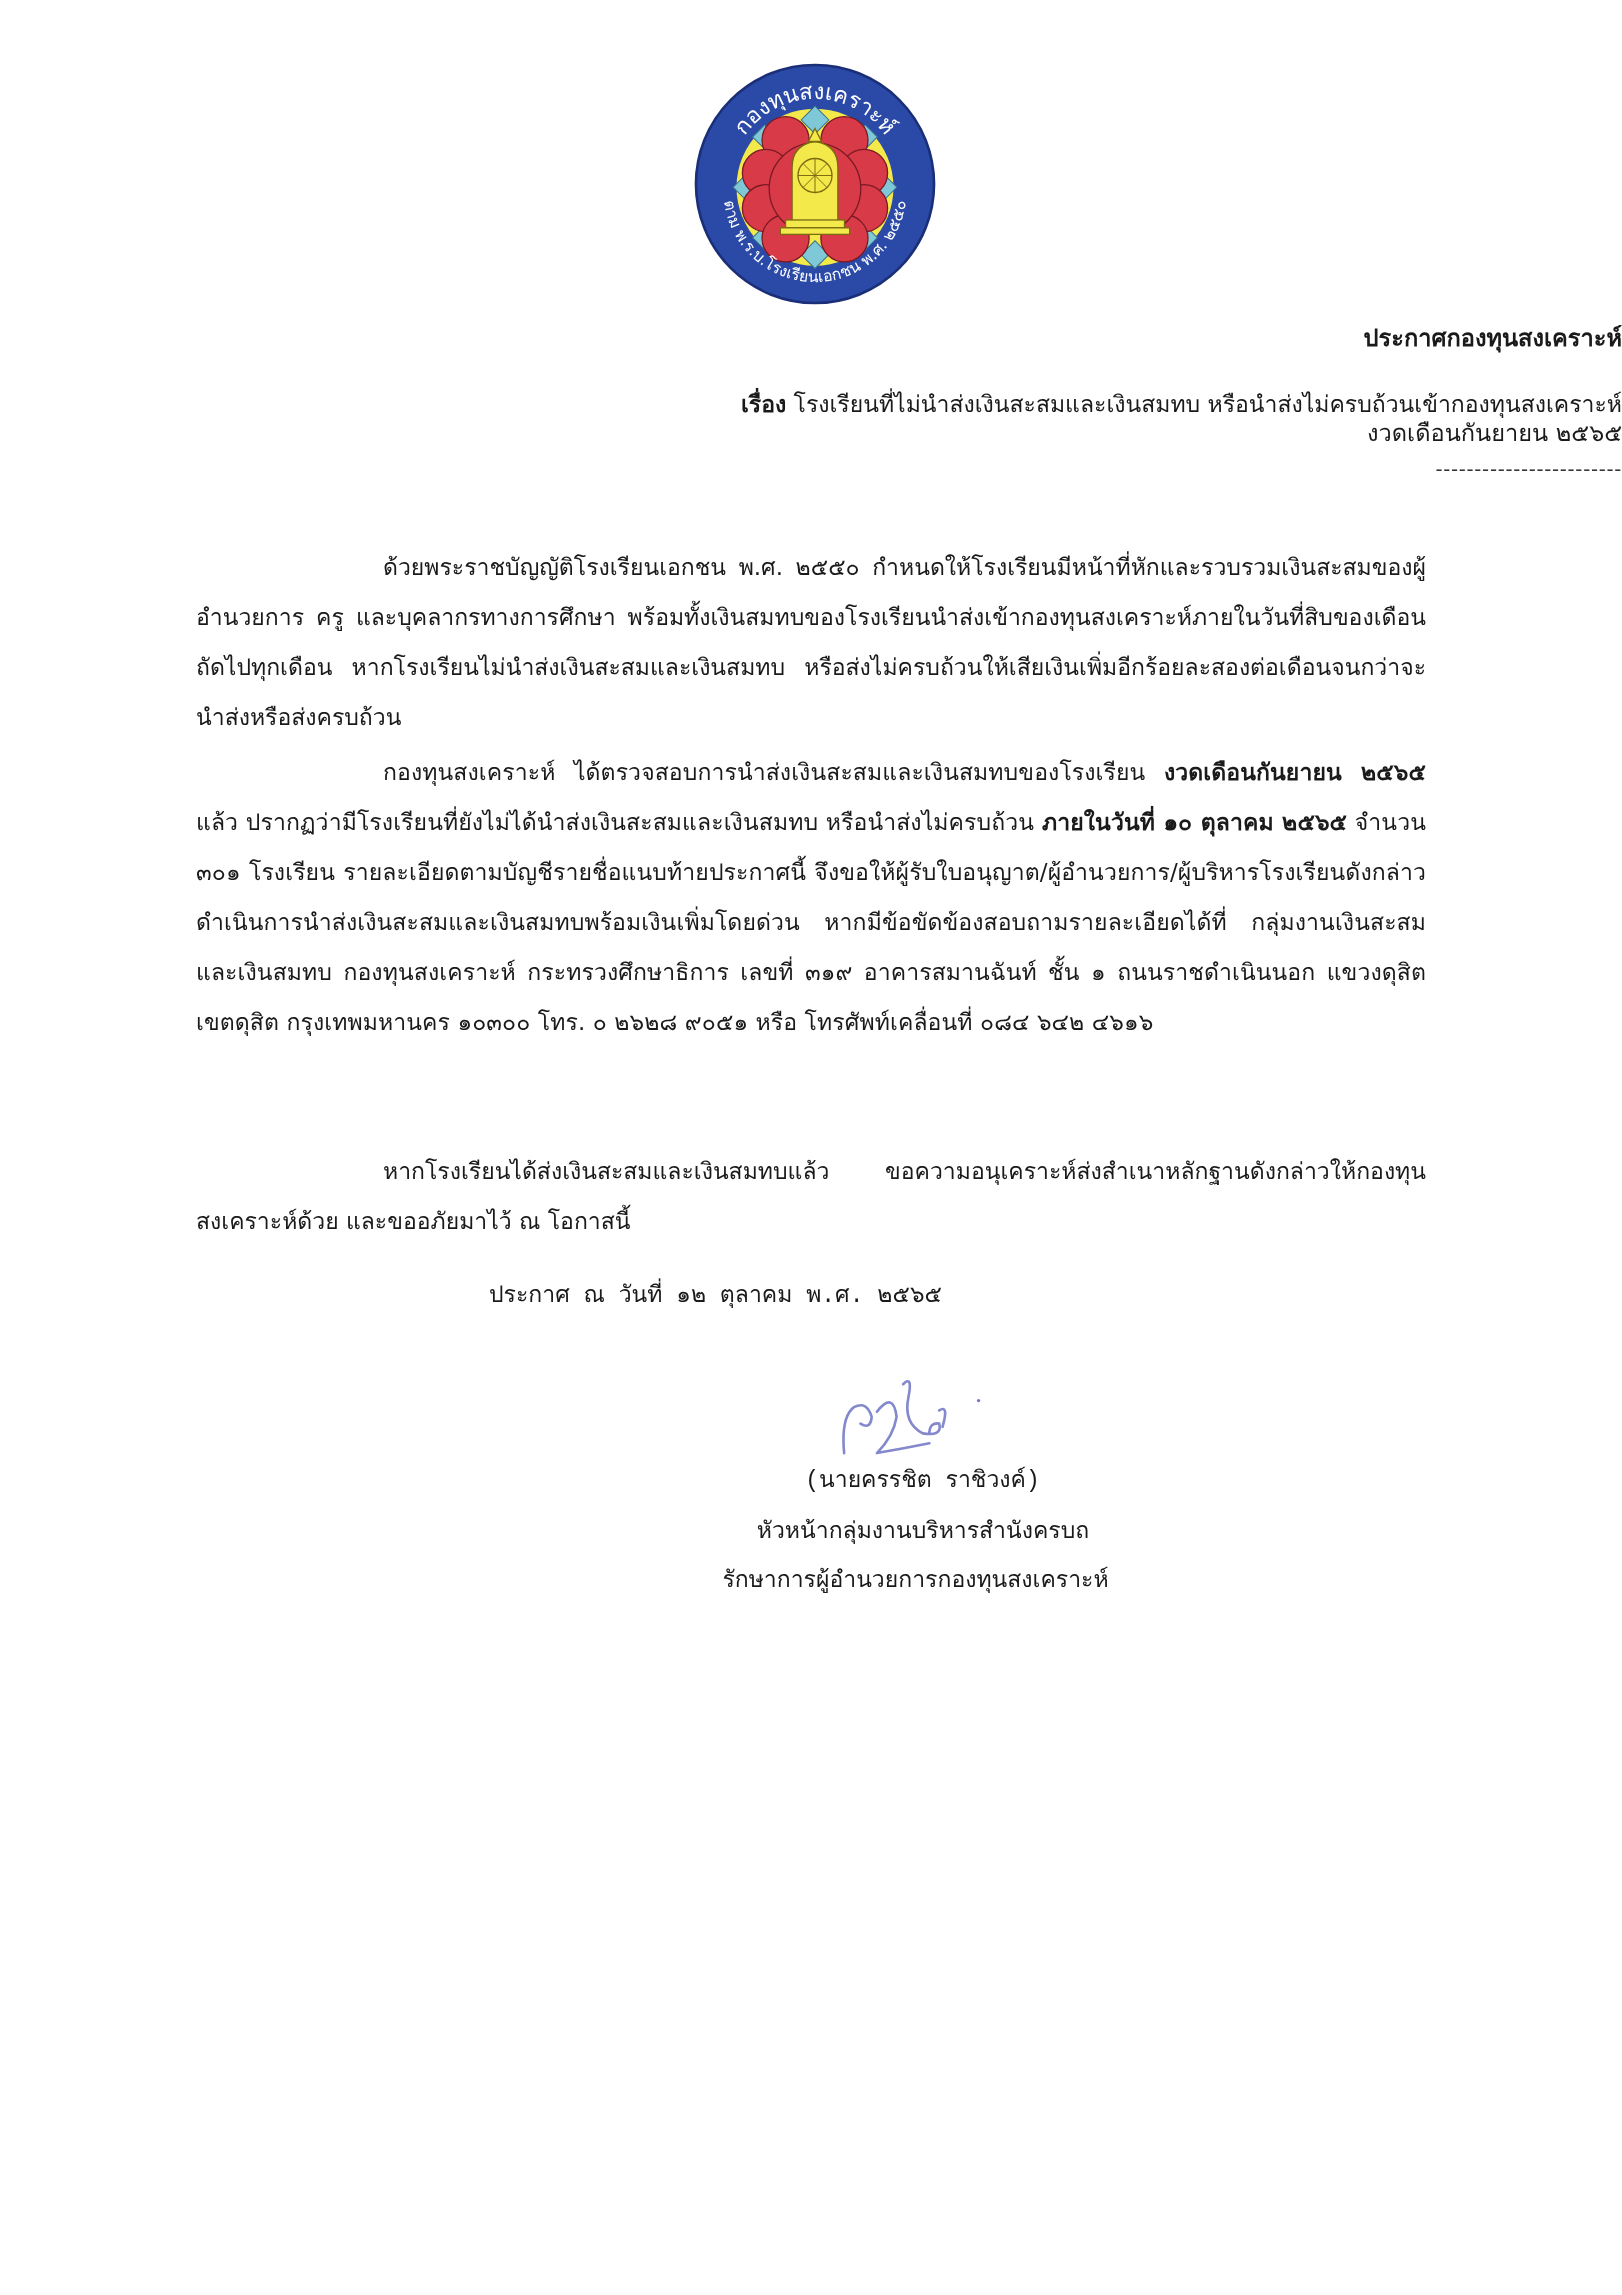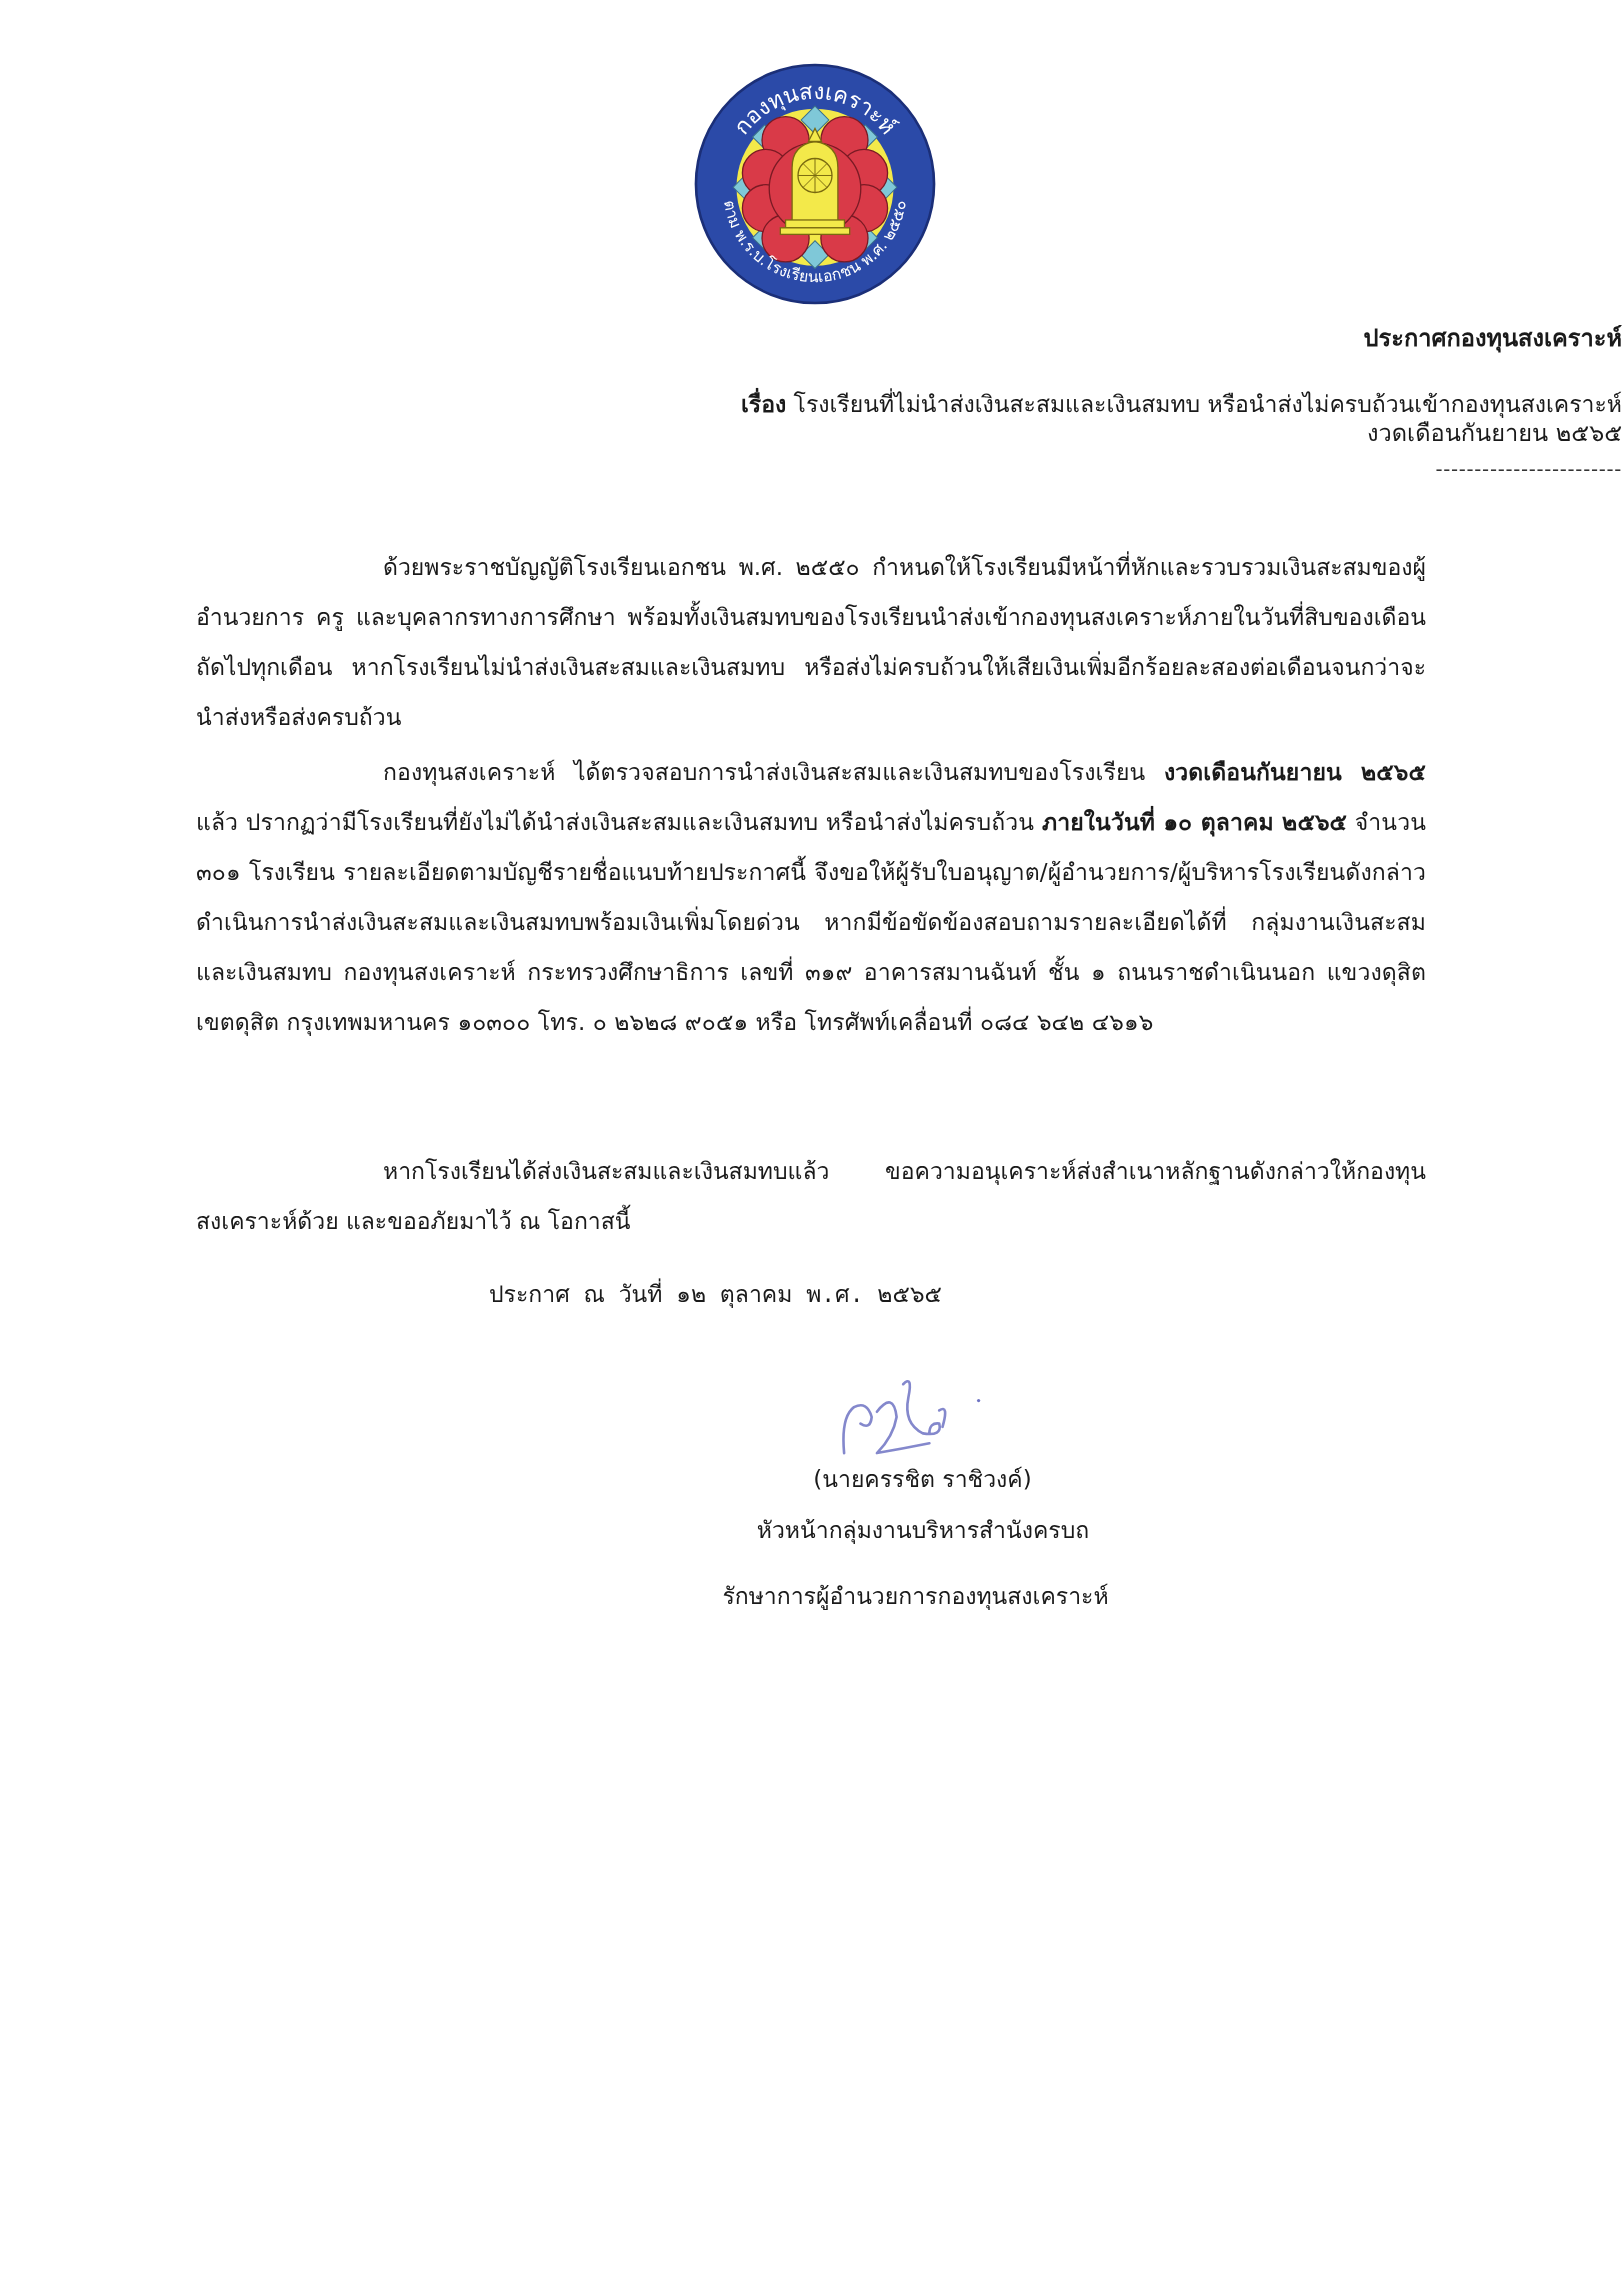--- a/index.html
+++ b/index.html
@@ -14,24 +14,24 @@
   .rule { top: 458px; font-size: 19.6px; letter-spacing: 0.7px; color: #333; }
   .para { position: absolute; left: 196px; width: 1230px; font-size: 23px; line-height: 50px;
           text-align: justify; text-align-last: left; }
   .para .indent { display: inline-block; width: 187px; }
   .p1 { top: 542px; }
   .p2 { top: 747px; letter-spacing: 0.1px; }
   .p3 { top: 1146px; }
   .para b { font-weight: bold; }
   .dateline { position: absolute; left: 489px; top: 1276px; font-size: 23px; font-family: Liberation Mono, monospace; }
   .signature { position: absolute; left: 831px; top: 1371px; width: 164px; height: 92px; }
-  .sig-block { position: absolute; left: 654px; width: 523px; text-align: center; font-size: 23px; }
+  .sig-block { position: absolute; left: 654px; width: 523px; text-align: center; font-size: 23px; font-family: Liberation Mono, monospace; }
   .sig-name { top: 1461px; left: 759px; width: 327px; }
   .sig-pos1 { top: 1512px; left: 694px; width: 458px; }
-  .sig-pos2 { top: 1561px; left: 667px; width: 497px; margin-top: 17px; }
+  .sig-pos2 { top: 1561px; left: 667px; width: 497px; }
 </style>
 </head>
 <body>
 
 <svg class="logo" viewBox="0 0 370 370">
   <circle cx="185" cy="185" r="182" fill="#2b4aa8" stroke="#1b2f78" stroke-width="4"></circle>
   <circle cx="185" cy="190" r="120" fill="#f3e94a"></circle>
   <g fill="#7fc8d8" stroke="#3a6f8a" stroke-width="1.5">
     <rect x="170" y="72" width="30" height="30" transform="rotate(45 185 87)"></rect>
     <rect x="170" y="278" width="30" height="30" transform="rotate(45 185 293)"></rect>

